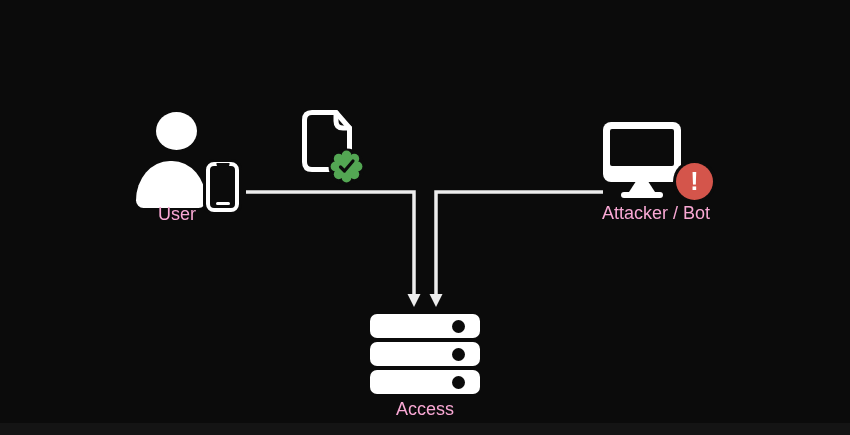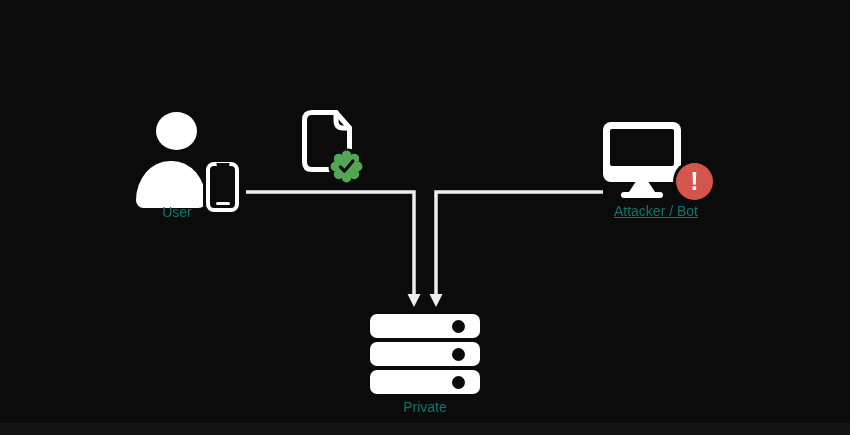--- a/index.html
+++ b/index.html
@@ -14,21 +14,21 @@
   .abs{position:absolute;}
 
   
   .page-title{
     left:44px;top:18px;
     font-size:27px;font-weight:700;letter-spacing:-0.5px;color:#fff;
   }
 
   
   .node-label{
-    font-size:14px;color:#0f766e;text-align:center;
+    font-size:18px;color:#f9a8d4;text-align:center;
   }
   .token-label{
     left:230px;top:84px;width:200px;
     font-size:13.5px;color:#fff;text-align:center;
   }
 
   
   .person-head{
     left:156px;top:112px;width:41px;height:38px;
     background:#fff;border-radius:50%;
@@ -71,21 +71,21 @@
     left:621px;top:192px;width:42px;height:5.5px;
     background:#fff;border-radius:3px;
   }
   .alert-badge{
     left:676px;top:163px;width:37px;height:37px;
     background:#d4554b;border-radius:50%;
     box-shadow:0 0 0 3px #0b0b0b;
     text-align:center;line-height:37px;
     font-size:25px;font-weight:800;color:#fff;
   }
-  .attacker-label{left:576px;top:203px;width:160px;text-decoration:underline;}
+  .attacker-label{left:576px;top:203px;width:160px;}
 
   
   .server-bar{
     left:370px;width:110px;height:24px;
     background:#fff;border-radius:7px;
   }
   .server-dot{
     position:absolute;right:15px;top:5.5px;width:13px;height:13px;
     background:#0b0b0b;border-radius:50%;
   }
@@ -149,17 +149,17 @@
 
   <div class="abs server-bar" style="top:314px;">
     <div class="server-dot"></div>
   </div>
   <div class="abs server-bar" style="top:342px;">
     <div class="server-dot"></div>
   </div>
   <div class="abs server-bar" style="top:370px;">
     <div class="server-dot"></div>
   </div>
-  <div class="abs node-label server-label">Private</div>
+  <div class="abs node-label server-label">Access</div>
 
   <div class="abs bottom-strip"></div>
 
 </div>
 
 </body></html>

